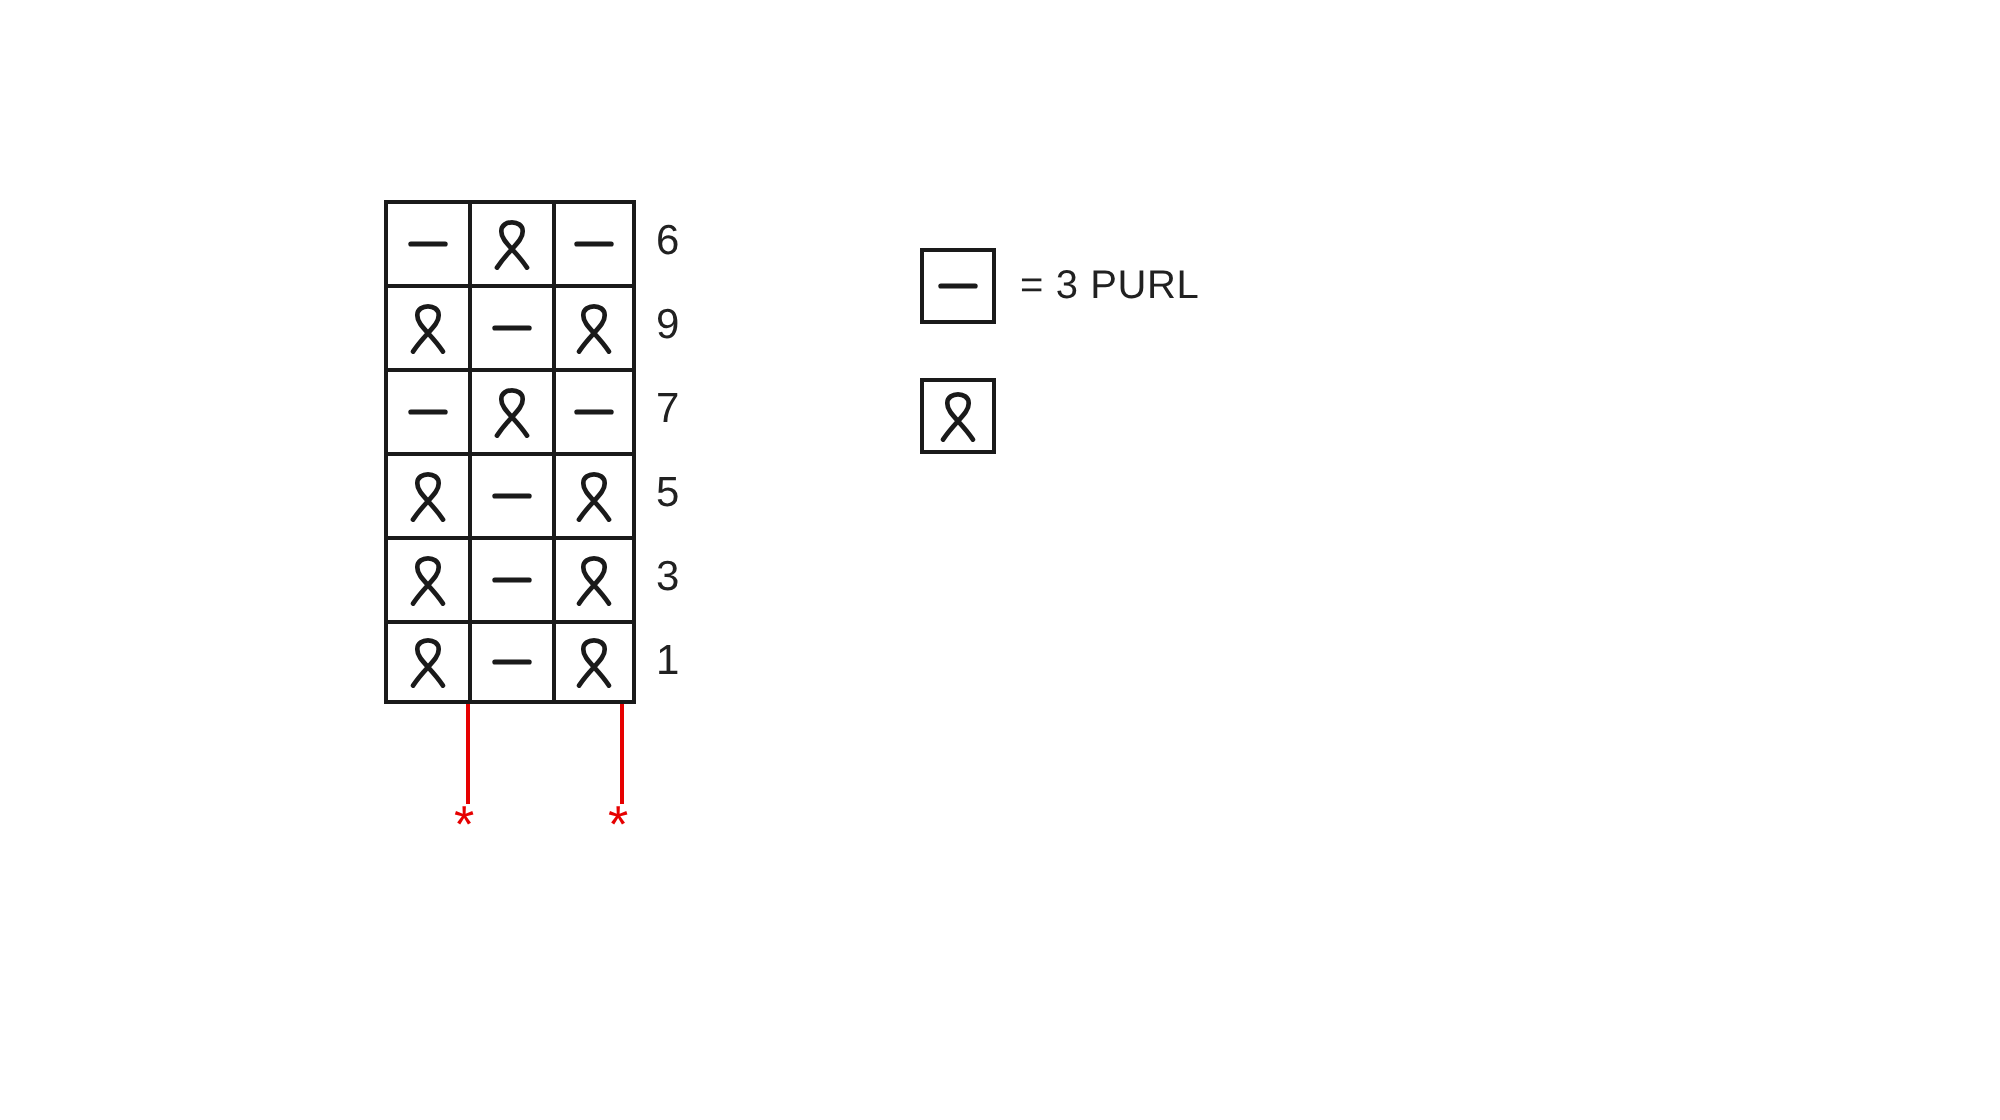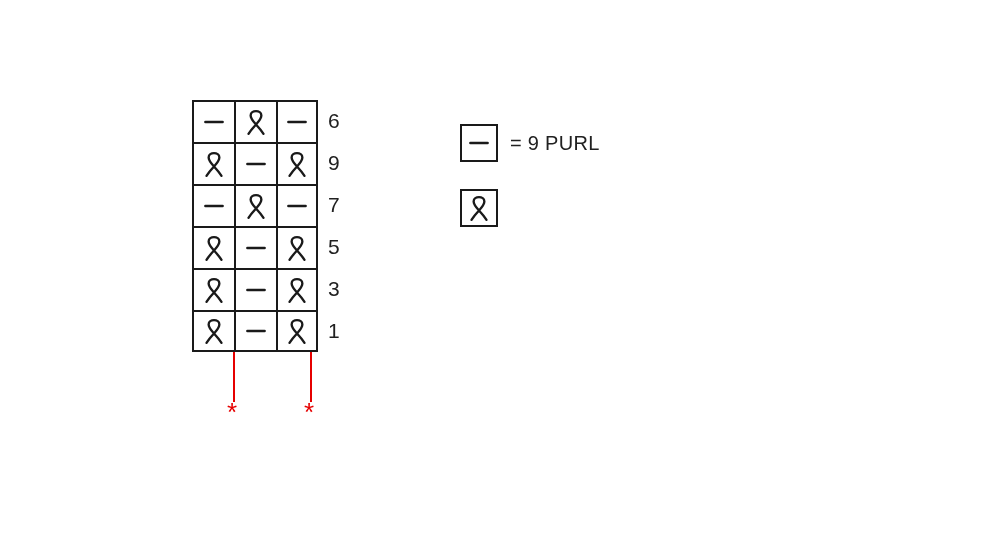--- a/index.html
+++ b/index.html
@@ -182,21 +182,21 @@
   <span class="marker-star" style="left:227px; top:399px;">*</span>
   <span class="marker-star" style="left:304px; top:399px;">*</span>
 
   <div class="legend-box" style="left:460px; top:124px;">
     <span>
         <svg width="30" height="30" viewBox="0 0 28 28" fill="none" stroke="currentColor" stroke-width="2.4" stroke-linecap="round">
           <line x1="6" y1="14" x2="22" y2="14"></line>
         </svg>
       </span>
   </div>
-  <div class="legend-label" style="left:510px; top:132px;">= 9 PURL</div>
+  <div class="legend-label" style="left:510px; top:132px;">= 3 PURL</div>
 
   <div class="legend-box" style="left:460px; top:189px;">
     <span>
         <svg width="30" height="30" viewBox="0 0 28 28" fill="none" stroke="currentColor" stroke-width="2.2" stroke-linecap="round">
           <path d="M7 25 C13 16 19 13 19 8 C19 2.5 9 2.5 9 8 C9 13 15 16 21 25"></path>
         </svg>
       </span>
   </div>
 
 </div>

